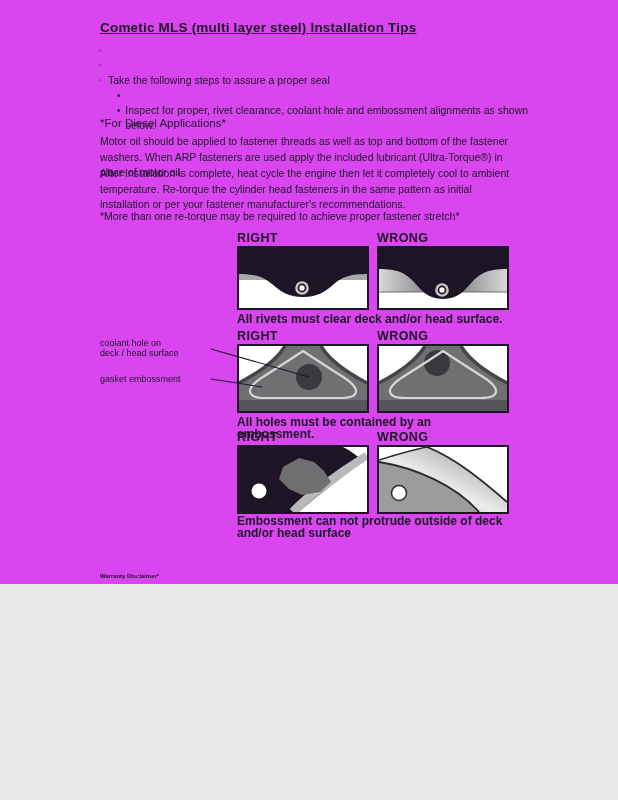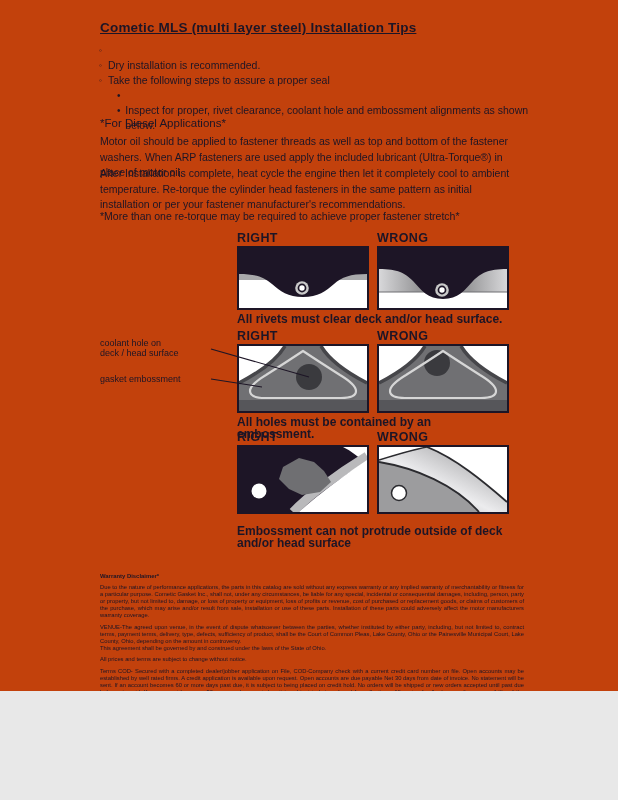--- a/index.html
+++ b/index.html
@@ -1,17 +1,17 @@
 <!DOCTYPE html>
 <html><head>
 <meta charset="utf-8">
 <style>
   html,body { margin:0; padding:0; background:#e8e8e8; }
   .page {
-    position:relative; width:618px; height:691px; background:#c2410c;
+    position:relative; width:618px; height:584px; background:#d946ef;
     font-family:"Liberation Sans", sans-serif; color:#1d1526; overflow:hidden;
     margin:0 auto;
   }
   .abs { position:absolute; }
 
   .doc-title {
     left:100px; top:20px; font-size:13.5px; font-weight:bold;
     text-decoration:underline; letter-spacing:.2px;
   }
 
@@ -50,21 +50,20 @@
 <div class="page">
 
   <div class="abs doc-title">Cometic MLS (multi layer steel) Installation Tips</div>
 
   <div class="abs bullets">
     <div class="b-row">
       <span class="marker">◦</span>
     </div>
     <div class="b-row">
       <span class="marker">◦</span>
-      <span>Dry installation is recommended.</span>
     </div>
     <div class="b-row">
       <span class="marker">◦</span>
       <span>Take the following steps to assure a proper seal</span>
     </div>
     <div class="b-row sub">
       <span class="marker">•</span>
     </div>
     <div class="b-row sub">
       <span class="marker">•</span>
@@ -186,21 +185,21 @@
       <path d="M0,0 H48 C32,3 16,8 0,13 Z" fill="#ffffff"></path>
       <path d="M48,0 H128 V55 C104,34 76,11 48,0 Z" fill="#ffffff"></path>
       <path d="M48,0 C76,11 104,34 128,55 L128,65 L100,65 C76,38 37,21 0,15 L0,13 C16,8 32,3 48,0 Z" fill="url(#gw3)"></path>
       <path d="M48,0 C76,11 104,34 128,55" fill="none" stroke="#2b2b2f" stroke-width="1.8"></path>
       <path d="M0,15 C37,21 76,38 100,65" fill="none" stroke="#2b2b2f" stroke-width="1.8"></path>
       <path d="M48,0 C32,3 16,8 0,13" fill="none" stroke="#2b2b2f" stroke-width="1.4"></path>
       <circle cx="20" cy="46" r="7.5" fill="#ffffff" stroke="#2b2b2f" stroke-width="1.5"></circle>
     </svg>
   </div>
 
-  <div class="abs cap" style="left:237px; top:516px; width:270px; white-space:pre-line;margin-top:10px;">Embossment can not protrude outside of deck
+  <div class="abs cap" style="left:237px; top:516px; width:270px; white-space:pre-line;">Embossment can not protrude outside of deck
 and/or head surface</div>
 
   <div class="abs legal">
     <h4>Warranty Disclaimer*</h4>
     <p>Due to the nature of performance applications, the parts in this catalog are sold without any express warranty or any implied warranty of merchantability or fitness for a particular purpose.  Cometic Gasket Inc., shall not, under any circumstances, be liable for any special, incidental or consequential damages, including, person, party or property, but not limited to, damage, or loss of property or equipment, loss of profits or revenue, cost of purchased or replacement goods, or claims of customers of the purchase, which may arise and/or result from sale, installation or use of these parts.  Installation of these parts could adversely affect the motor manufacturers warranty coverage.</p>
     <p>VENUE-The agreed upon venue, in the event of dispute whatsoever between the parties, whether instituted by either party, including, but not limited to, contract terms, payment terms, delivery, type, defects, sufficiency of product, shall be the Court of Common Pleas, Lake County, Ohio or the Painesville Municipal Court, Lake County, Ohio, depending on the amount in controversy.
 This agreement shall be governed by and construed under the laws of the State of Ohio.</p>
     <p>All prices and terms are subject to change without notice.</p>
     <p>Terms COD- Secured with a completed dealer/jobber application on File, COD-Company check with a current credit card number on file.  Open accounts may be established by well rated firms.  A credit application is available upon request.  Open accounts are due payable Net 30 days from date of invoice.  No statement will be sent.  If an account becomes 60 or more days past due, it is subject to being placed on credit hold.  No orders will be shipped or new orders accepted until past due balance is paid.  If an account becomes 90 or more days past due, it is subject to being placed for collections.  All costs of collection are the responsibility of the customer, including attorney fees, court costs, and other expenses of litigation.</p>
     <p>Returns- Authorized (RGA) must be obtained in advance on all returns.  A packing slip or invoice number must accompany the merchandise.  No returns after 30 days from invoice date.  All returns are subject to a 25% restocking charge.  All custom designed and custom manufactured gaskets are non-returnable.</p>

